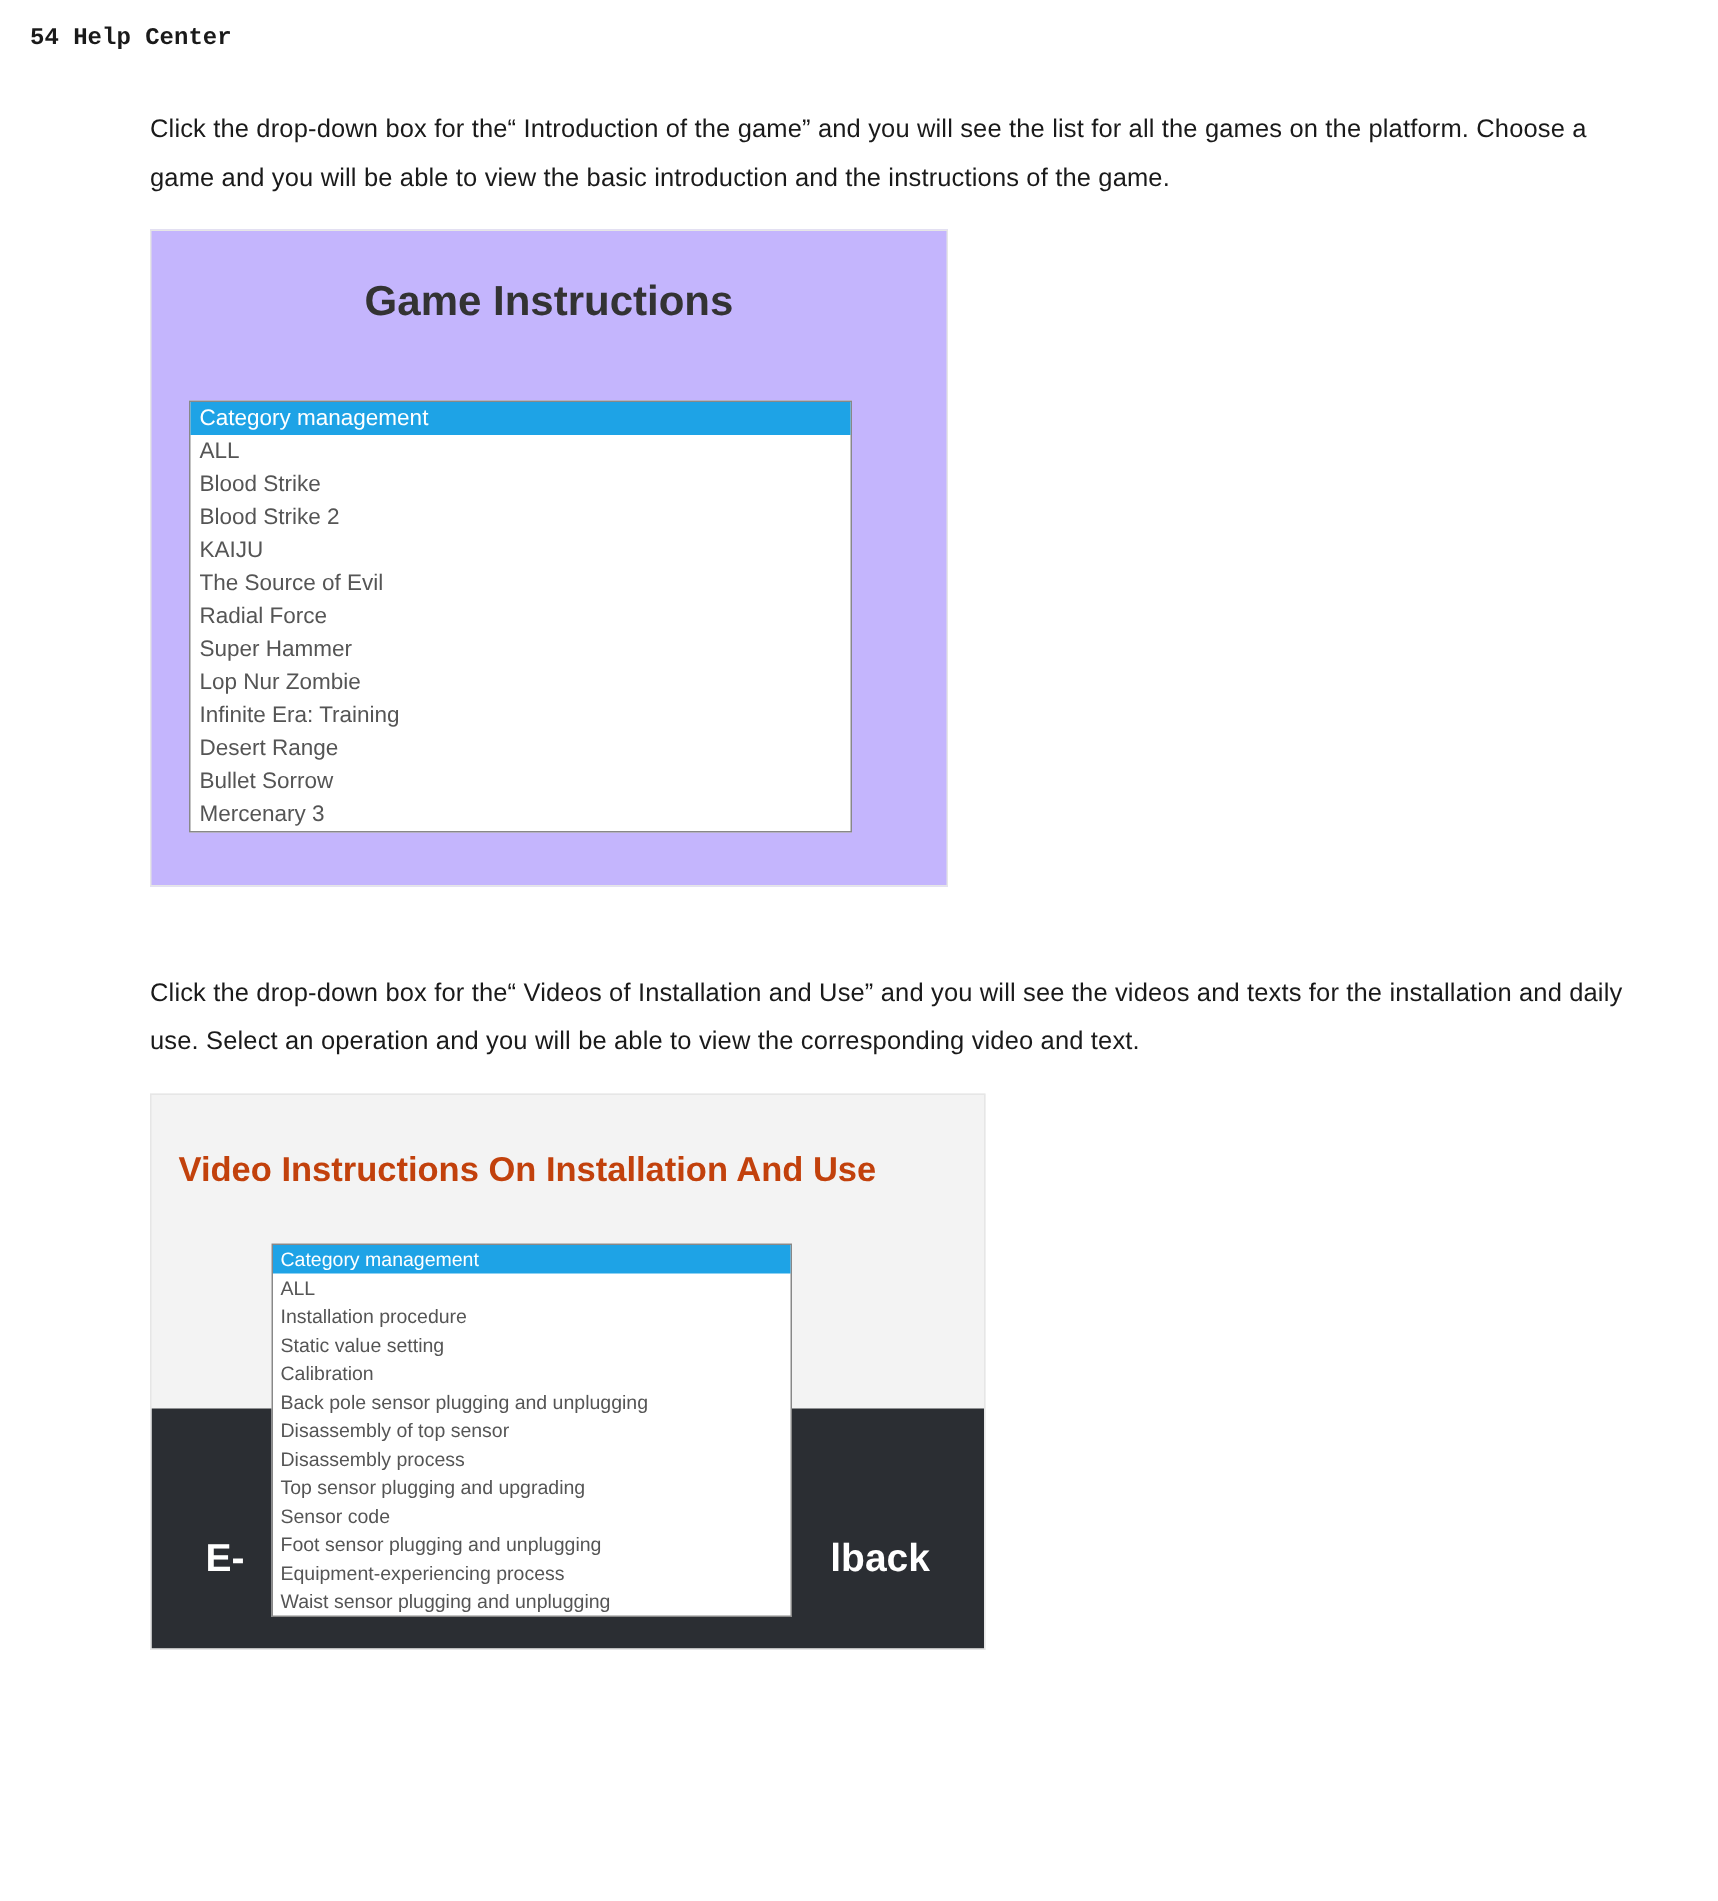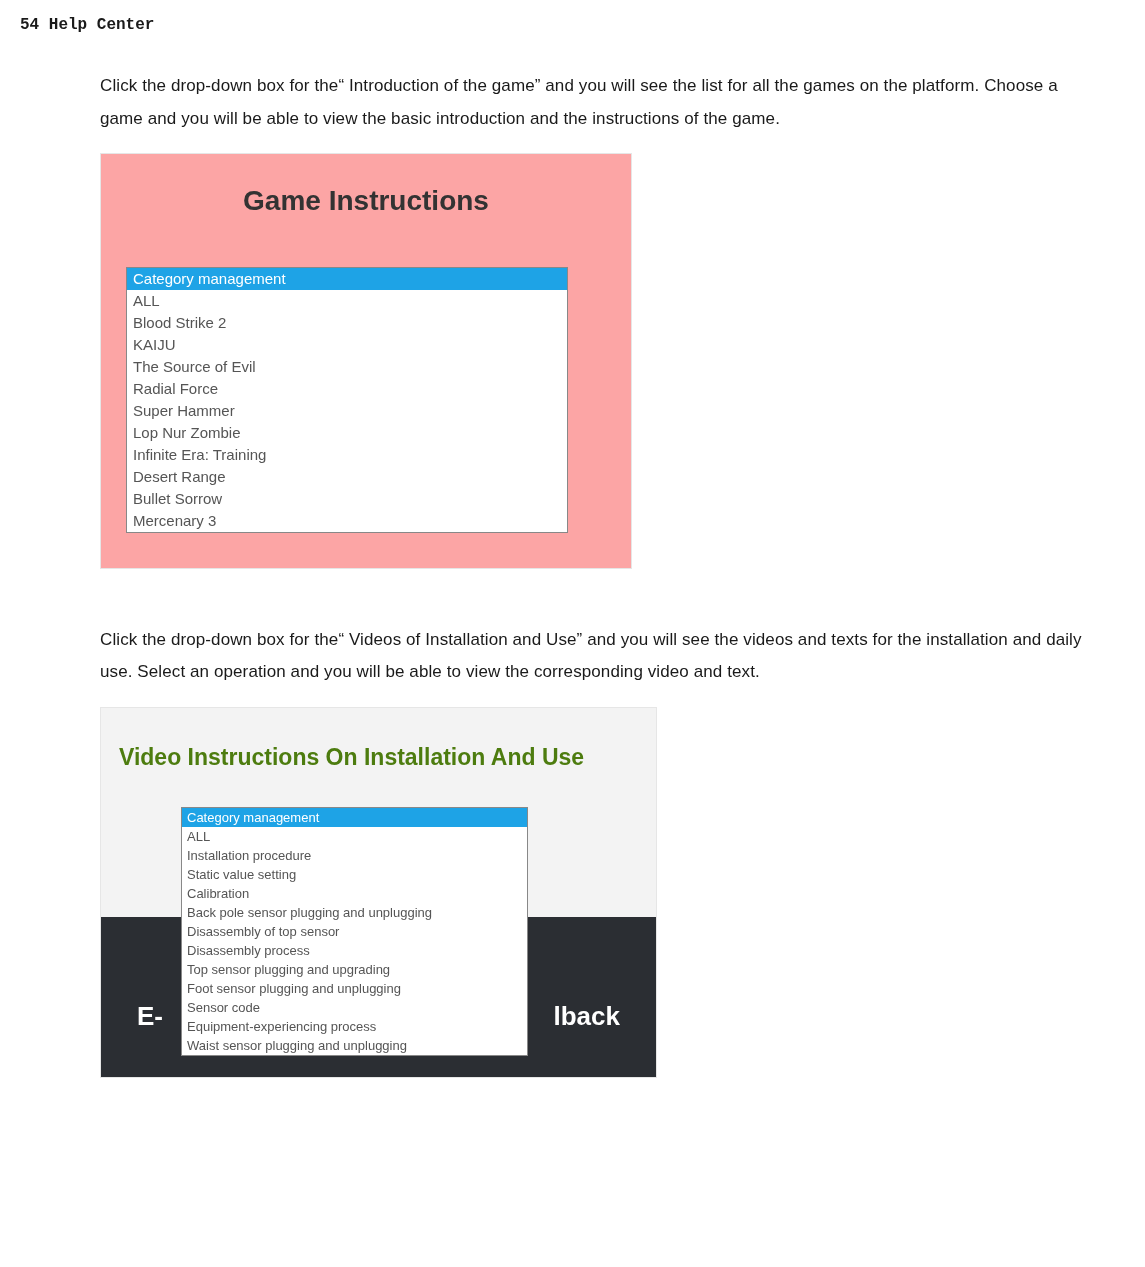--- a/index.html
+++ b/index.html
@@ -22,21 +22,21 @@
     margin-right: 20px;
   }
   .para {
     margin-bottom: 18px;
     letter-spacing: 0.1px;
   }
 
   
   .shot1 {
     width: 530px;
-    background: #fca5a5;
+    background: #c4b5fd;
     padding: 20px 0 35px 0;
     margin-bottom: 55px;
     border: 1px solid #e6e6e6;
   }
   .shot1-title {
     font-family: Arial, sans-serif;
     font-weight: bold;
     font-size: 28px;
     text-align: center;
     color: #333;
@@ -65,21 +65,21 @@
     width: 555px;
     background: #f3f3f3;
     position: relative;
     border: 1px solid #e6e6e6;
     overflow: hidden;
   }
   .shot2-title {
     font-family: Arial, sans-serif;
     font-weight: bold;
     font-size: 23px;
-    color: #4d7c0f;
+    color: #c2410c;
     padding: 28px 0 8px 18px;
   }
   .shot2-body {
     position: relative;
     height: 290px;
   }
   .shot2-dark {
     position: absolute;
     left: 0; right: 0; bottom: 0;
     height: 160px;
@@ -123,20 +123,21 @@
 
 <div class="content">
 
   <div class="para">Click the drop-down box for the“ Introduction of the game” and you will see the list for all the games on the platform. Choose a game and you will be able to view the basic introduction and the instructions of the game.</div>
 
   <div class="shot1">
     <div class="shot1-title">Game Instructions</div>
     <div class="dropdown1">
       <div class="item selected">Category management</div>
       <div class="item">ALL</div>
+      <div class="item">Blood Strike</div>
       <div class="item">Blood Strike 2</div>
       <div class="item">KAIJU</div>
       <div class="item">The Source of Evil</div>
       <div class="item">Radial Force</div>
       <div class="item">Super Hammer</div>
       <div class="item">Lop Nur Zombie</div>
       <div class="item">Infinite Era: Training</div>
       <div class="item">Desert Range</div>
       <div class="item">Bullet Sorrow</div>
       <div class="item">Mercenary 3</div>
@@ -155,21 +156,21 @@
       <div class="dropdown2">
         <div class="item selected">Category management</div>
         <div class="item">ALL</div>
         <div class="item">Installation procedure</div>
         <div class="item">Static value setting</div>
         <div class="item">Calibration</div>
         <div class="item">Back pole sensor plugging and unplugging</div>
         <div class="item">Disassembly of top sensor</div>
         <div class="item">Disassembly process</div>
         <div class="item">Top sensor plugging and upgrading</div>
+        <div class="item">Sensor code</div>
         <div class="item">Foot sensor plugging and unplugging</div>
-        <div class="item">Sensor code</div>
         <div class="item">Equipment-experiencing process</div>
         <div class="item">Waist sensor plugging and unplugging</div>
       </div>
     </div>
   </div>
 
 </div>
 
 </body></html>

